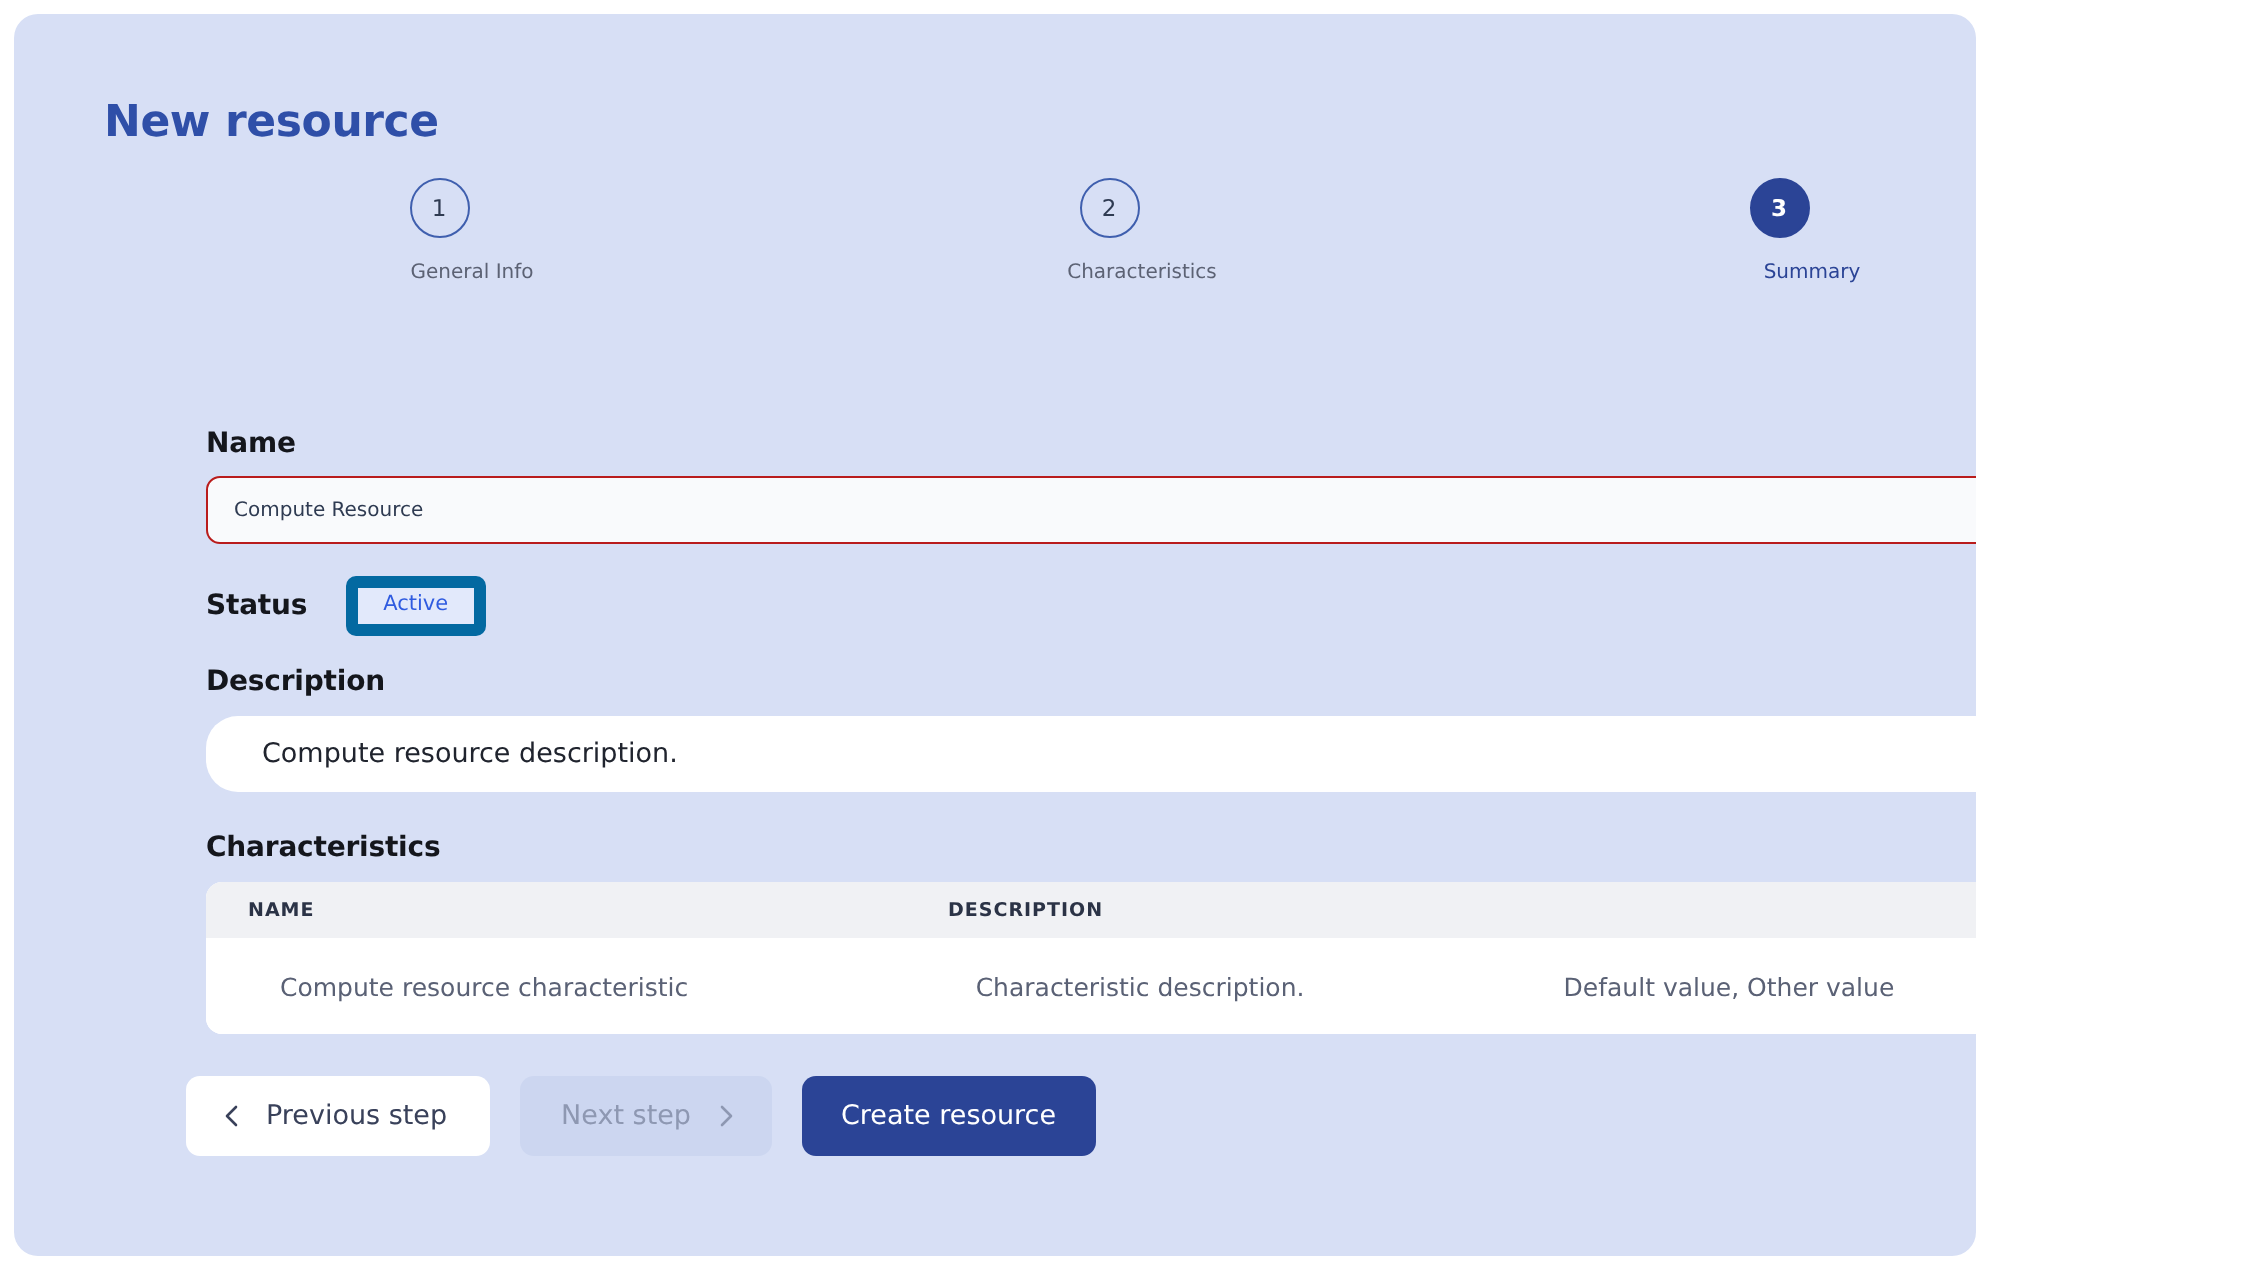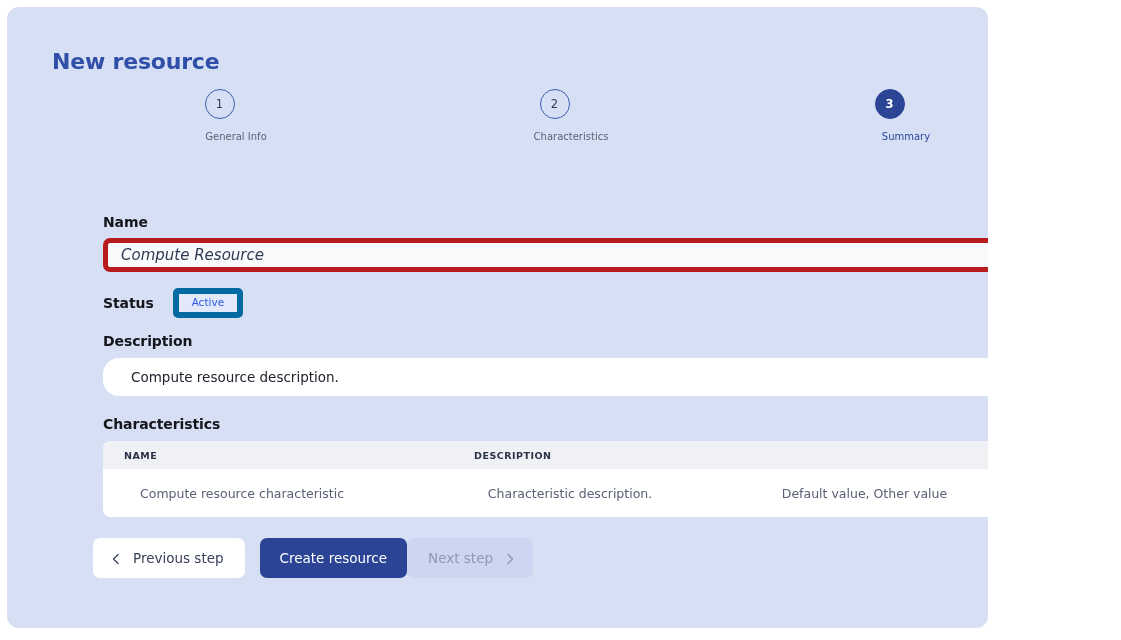--- a/index.html
+++ b/index.html
@@ -96,29 +96,28 @@
     letter-spacing: -0.1px;
   }
   .name-label { margin-bottom: 8px; }
 
   .name-input {
     display: block;
     width: 100%;
     height: 34px;
     box-sizing: border-box;
     background: #f9fafc;
-    border: 5px solid #b91c1c;
+    border: 1px solid #b91c1c;
     border-radius: 7px;
     padding: 0 13px;
-    font-size: 15px;
+    font-size: 10px;
     color: #2f3b52;
     font-family: "DejaVu Sans", "Liberation Sans", sans-serif;
     outline: none;
     line-height: 32px;
-    font-style: italic;
   }
 
   .status-row {
     display: flex;
     align-items: center;
     margin-top: 20px;
     height: 22px;
   }
   .status-badge {
     margin-left: 19px;
@@ -288,28 +287,28 @@
     <div class="actions">
       <button class="btn btn-prev">
         <span class="chev chev-left">
           <svg width="12" height="12" viewBox="0 0 12 12" fill="none">
             <path d="M8 1.5 L3.5 6 L8 10.5" stroke="#39415a" stroke-width="1.3" stroke-linecap="round" stroke-linejoin="round"></path>
           </svg>
         </span>
         <span>Previous step</span>
       </button>
 
-      <button class="btn btn-create">
-        <span>Create resource</span>
-      </button>
-
       <button class="btn btn-next" disabled="">
         <span>Next step</span>
         <span class="chev chev-right">
           <svg width="12" height="12" viewBox="0 0 12 12" fill="none">
             <path d="M4 1.5 L8.5 6 L4 10.5" stroke="#8e98b2" stroke-width="1.3" stroke-linecap="round" stroke-linejoin="round"></path>
           </svg>
         </span>
       </button>
+
+      <button class="btn btn-create">
+        <span>Create resource</span>
+      </button>
     </div>
 
   </div>
 </div>
 
 </body></html>

